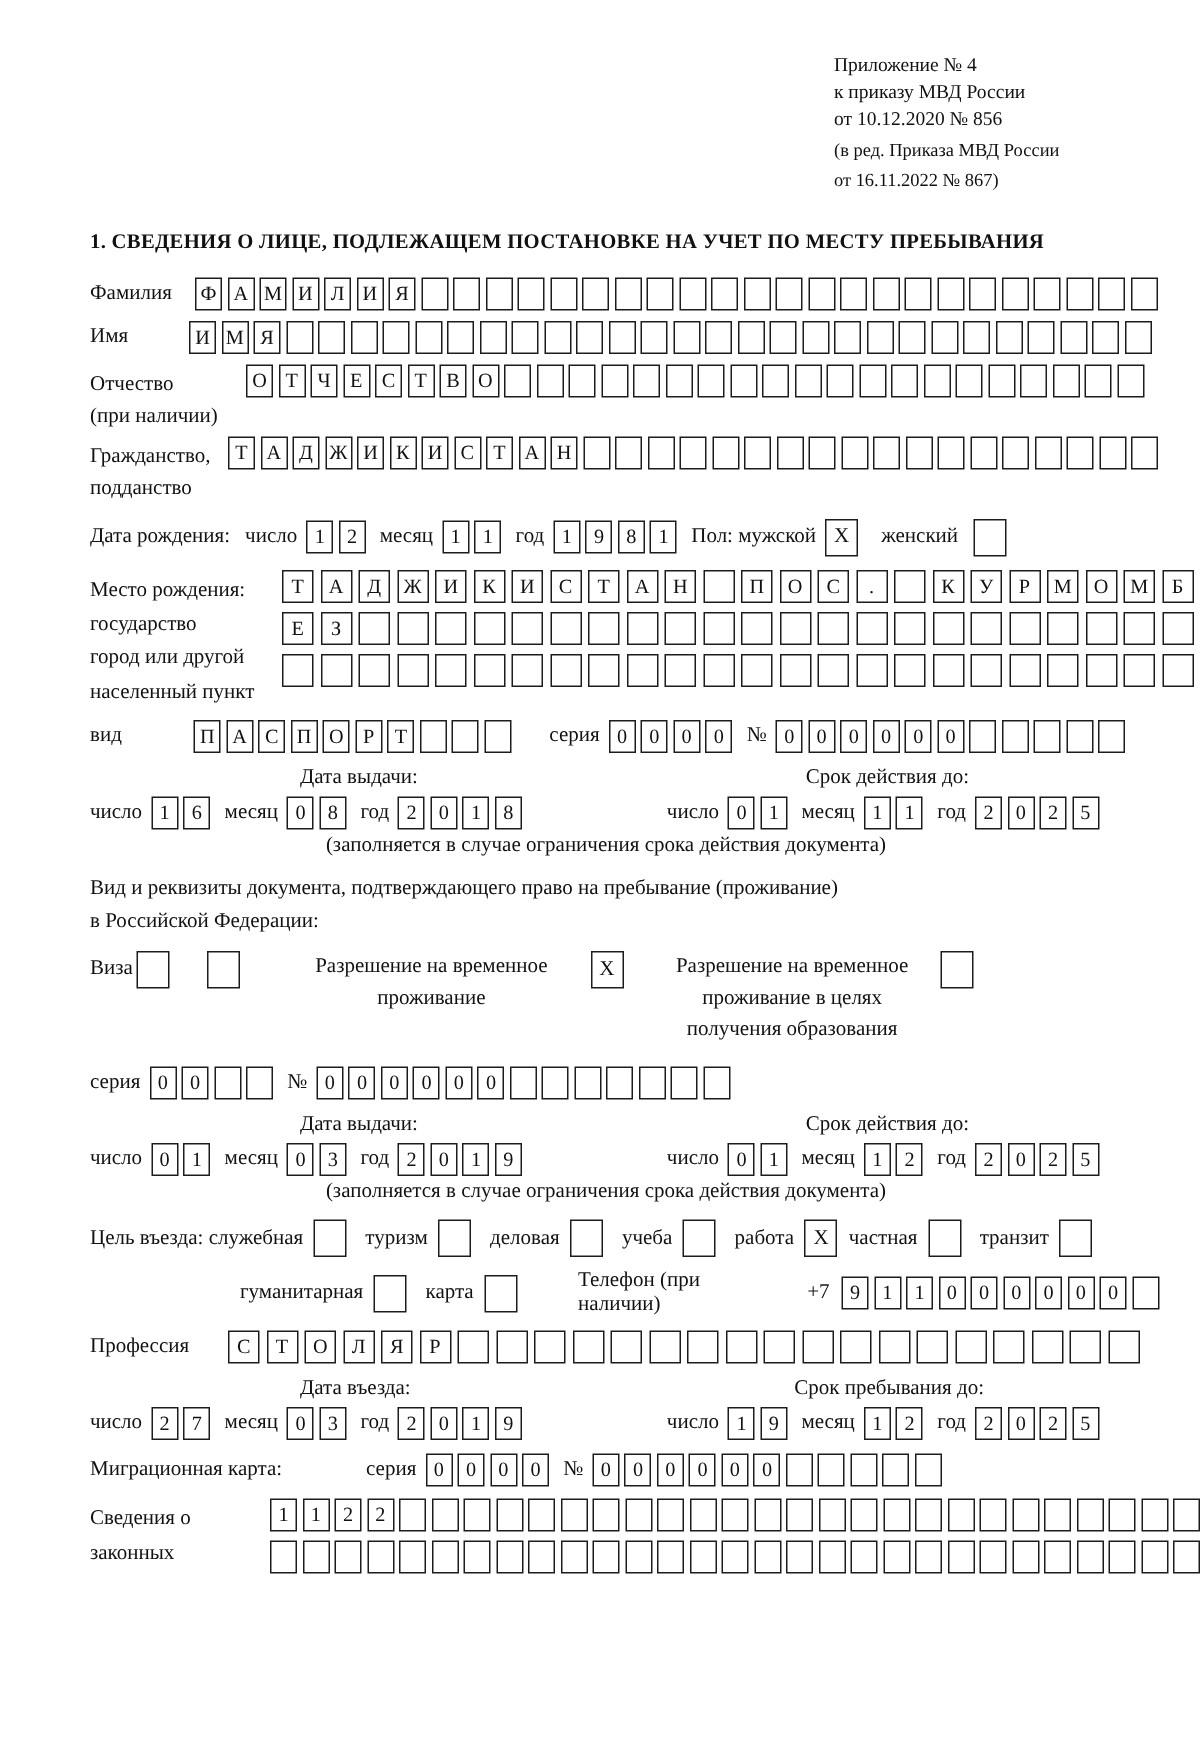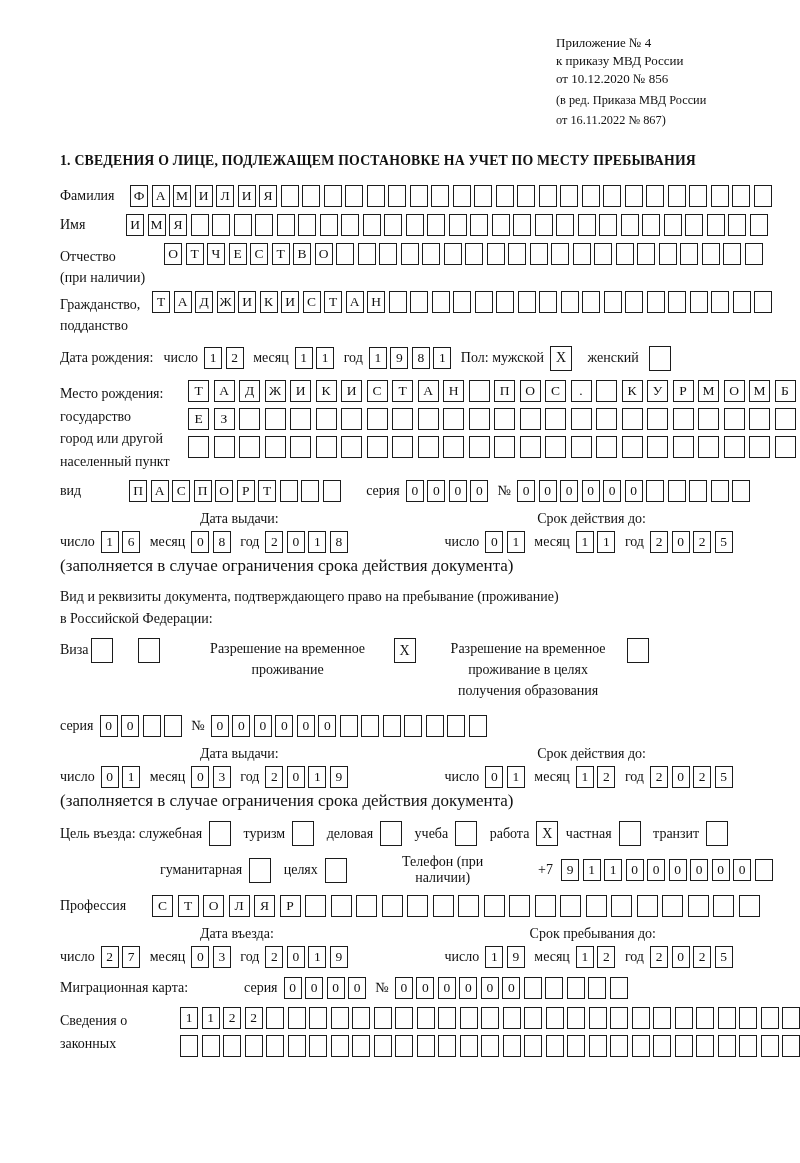--- a/index.html
+++ b/index.html
@@ -30,21 +30,21 @@
     display:flex;align-items:center;justify-content:center;
     font-size:13.5px;font-family:"Liberation Serif","DejaVu Serif",serif;
   }
   .wide .cell{width:21px;margin-right:4.5px;}
   .cb .cell{width:22px;height:25px;font-size:14px;}
   .stack{display:flex;flex-direction:column;}
   .stack .cells{margin-bottom:6px;}
   .dhead{display:flex;font-size:14px;margin-top:9px;}
   .drow{display:flex;align-items:center;font-size:14px;margin-top:4px;}
   .drow .cells{margin:0 6px;}
-  .note{font-size:17px;text-align:left;margin-top:3px;margin-right:28px;}
+  .note{font-size:14px;text-align:center;margin-top:3px;margin-right:28px;}
   .para{font-size:14px;margin-top:10px;line-height:1.6;}
   .cbrow{display:flex;align-items:flex-start;font-size:14px;}
   .cbrow .cb{margin:0 8px;}
   .wrapc{text-align:center;line-height:1.5;}
   .center-b{font-weight:bold;text-align:center;font-size:13.8px;margin-top:8px;}
   .purp{display:flex;align-items:center;font-size:14px;margin-top:10px;}
   .purp .cb{margin-left:7px;margin-right:9px;}
 </style>
 </head>
 <body>
@@ -522,26 +522,26 @@
     <span>частная</span>
     <span class="cells cb">
         <span class="cell"></span>
       </span>
     <span>транзит</span>
     <span class="cells cb">
         <span class="cell"></span>
       </span>
   </div>
 
-  <div class="purp" style="margin-top:8px;text-align:center;">
+  <div class="purp" style="margin-top:8px;">
     <span style="margin-left:100px;">гуманитарная</span>
     <span class="cells cb">
         <span class="cell"></span>
       </span>
-    <span>целях</span>
+    <span>карта</span>
     <span class="cells cb">
         <span class="cell"></span>
       </span>
     <span style="margin-left:28px;">Телефон (при наличии)</span>
     <span style="margin-left:40px;">+7</span>
     <span class="cells" style="margin-left:8px;">
         <span class="cell">9</span>
         <span class="cell">1</span>
         <span class="cell">1</span>
         <span class="cell">0</span>

